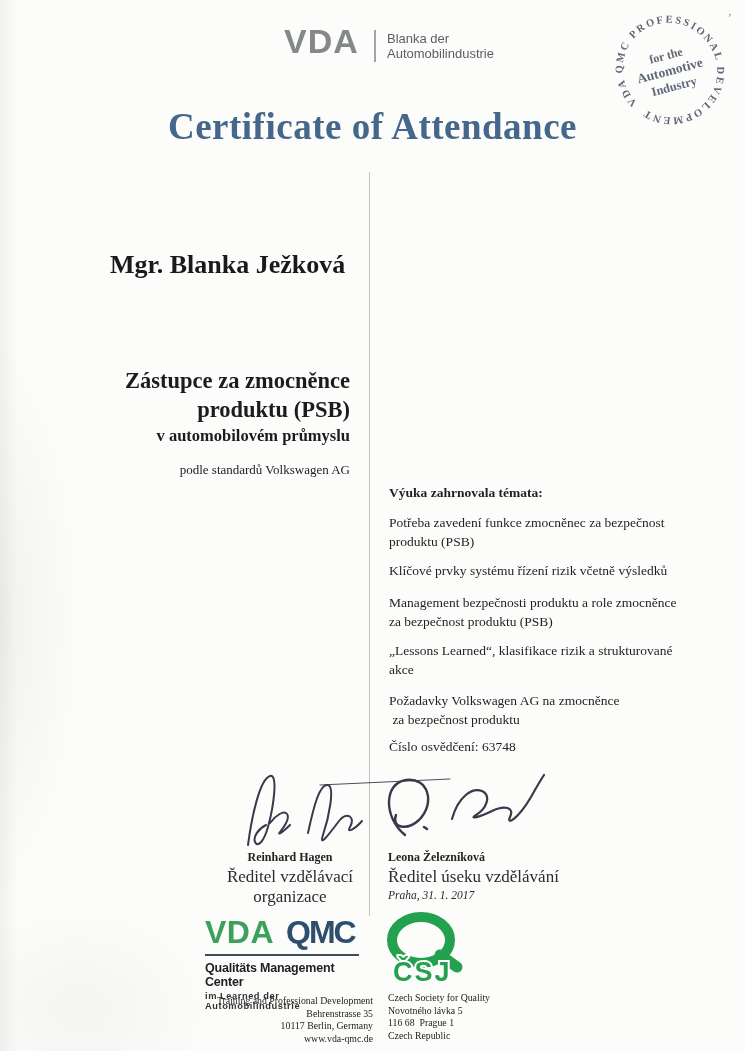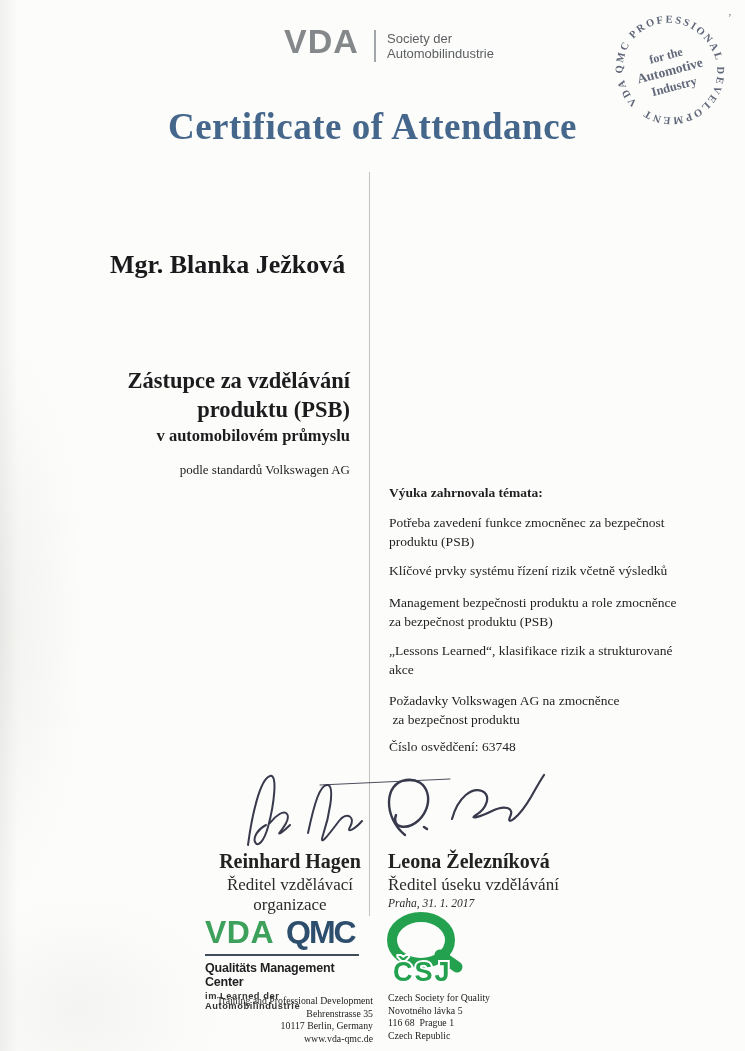--- a/index.html
+++ b/index.html
@@ -50,21 +50,21 @@
   .topic{left:389px;width:320px;font-size:13.5px;line-height:19px;color:#1f1f21;}
   .topic-heading{top:476px;font-weight:700;margin-top:7px;}
   .t1{top:513px;} .t2{top:561px;} .t3{top:593px;} .t4{top:641px;} .t5{top:691px;}
   .cert-no{top:737px;}
 
   
   .sig-svg{left:200px;top:755px;}
   .sig-block{width:180px;}
   .sig-left{left:200px;top:850px;text-align:center;}
   .sig-right{left:388px;top:850px;text-align:left;}
-  .sig-name{font-size:20px;font-weight:700;color:#222;}
+  .sig-name{font-size:12px;font-weight:700;color:#222;}
   .sig-role{font-size:17px;margin-top:2px;color:#2b2b2d;}
   .sig-date{font-size:11.5px;font-style:italic;margin-top:2px;color:#2b2b2d;}
 
   
   .qmc-block{left:205px;top:914px;width:168px;font-family:"Liberation Sans",sans-serif;}
   .qmc-logos{display:flex;align-items:baseline;gap:12px;}
   .qmc-vda{font-size:32px;font-weight:800;letter-spacing:0.5px;color:#3da15c;}
   .qmc-qmc{font-size:32px;font-weight:800;letter-spacing:-2px;color:#2d4e6d;}
   .qmc-rule{height:2px;background:#3f4c59;margin-top:3px;width:154px;}
   .qmc-name{font-size:12.5px;font-weight:600;color:#1f1f21;margin-top:5px;letter-spacing:-0.2px;}
@@ -79,21 +79,21 @@
   .addr-right{left:388px;top:992px;width:160px;text-align:left;}
 </style>
 </head>
 <body>
 
 <div class="page">
 
   <div class="abs vda-logo-text">VDA</div>
   <div class="abs vda-logo-divider"></div>
   <div class="abs vda-logo-caption">
-    <div>Society der</div>
+    <div>Blanka der</div>
     <div>Automobilindustrie</div>
   </div>
 
   <svg class="abs stamp" width="140" height="130" viewBox="0 0 140 130">
     <defs>
       <path id="stampCircle" d="M37.5 97.5 A46 46 0 1 1 102.5 32.5 A46 46 0 1 1 37.5 97.5" fill="none"></path>
     </defs>
     <g fill="#4b5368" opacity="0.88" font-family="Liberation Serif, serif">
       <text font-size="10.5" font-weight="700" letter-spacing="2.1">
         <textPath href="#stampCircle">VDA QMC PROFESSIONAL DEVELOPMENT</textPath>
@@ -105,21 +105,21 @@
       </g>
       <text x="128" y="16" font-size="11">’</text>
     </g>
   </svg>
 
   <div class="abs title">Certificate of Attendance</div>
 
   <div class="abs recipient">Mgr. Blanka Ježková</div>
 
   <div class="abs course">
-    <div class="l1">Zástupce za vzdělávání</div>
+    <div class="l1">Zástupce za zmocněnce</div>
     <div class="l2">produktu (PSB)</div>
     <div class="l3">v automobilovém průmyslu</div>
     <div class="std">podle standardů Volkswagen AG</div>
   </div>
 
   <div class="abs divider"></div>
 
   <div class="abs topic topic-heading">Výuka zahrnovala témata:</div>
 
   <div class="abs topic t1">

